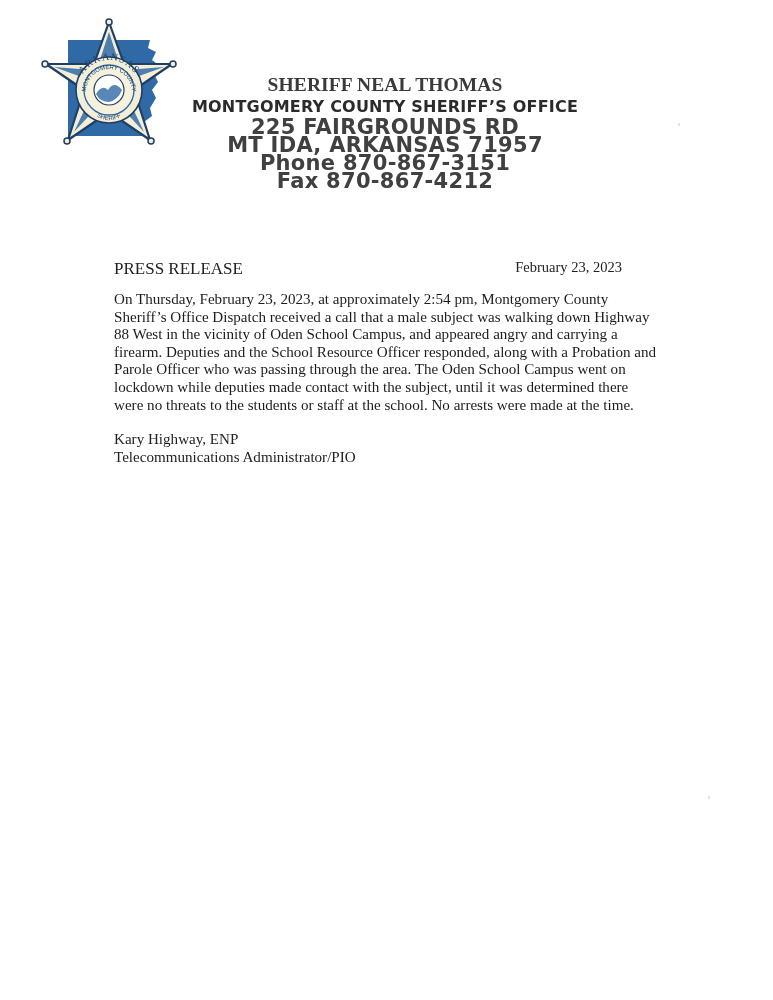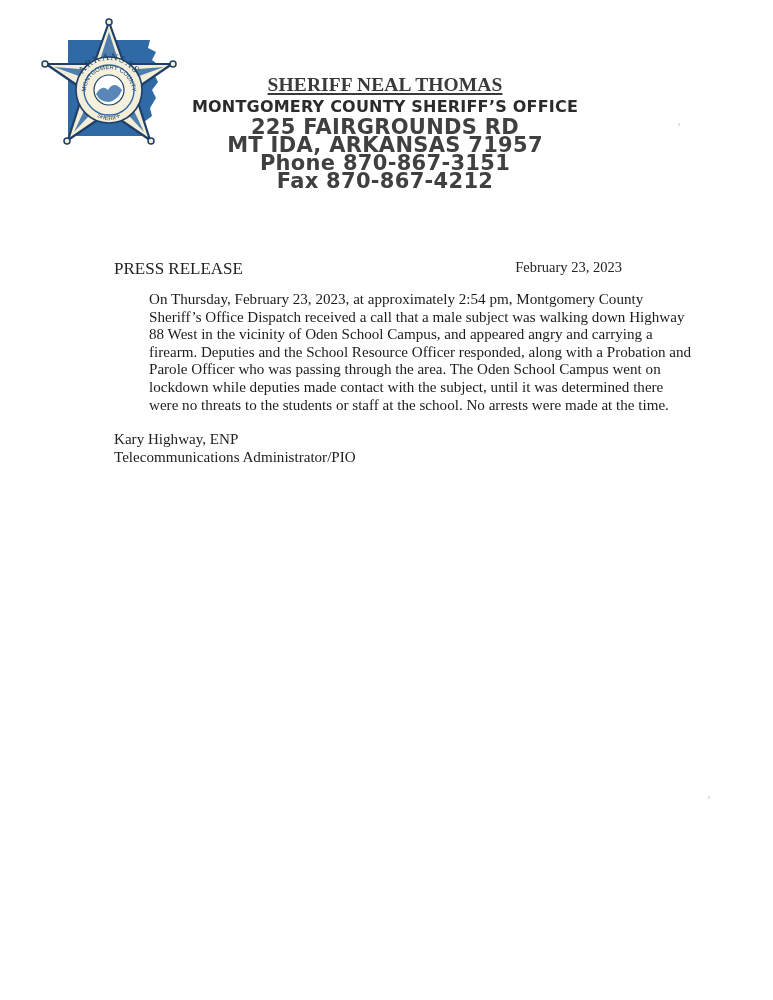--- a/index.html
+++ b/index.html
@@ -8,21 +8,21 @@
     position: relative; overflow: hidden;
     color: #1e1e1e;
   }
   .badge { position: absolute; left: 38px; top: 18px; width: 142px; height: 138px; }
   .letterhead {
     position: absolute; left: 170px; top: 74px; width: 430px;
     text-align: center;
   }
   .sheriff-name {
     font-family: "Liberation Serif", serif; font-weight: bold;
-    font-size: 19.5px; color: #3a3a3a; text-decoration: underline;
+    font-size: 19.5px; color: #3a3a3a; 
     text-decoration-thickness: 1.5px; text-underline-offset: 2px;
     line-height: 22px; letter-spacing: 0.1px;
   }
   .office-name {
     font-family: "DejaVu Sans", sans-serif; font-weight: bold;
     font-size: 16px; color: #2b2b2b; line-height: 22px;
     letter-spacing: 0.2px; white-space: nowrap;
   }
   .addr {
     font-family: "DejaVu Sans", sans-serif; font-weight: bold;
@@ -34,21 +34,21 @@
   }
   .doc-date {
     position: absolute; right: 151px; top: 259px;
     font-family: "Liberation Serif", serif; font-size: 14.5px; color: #222;
   }
   .body-text {
     position: absolute; left: 114px; top: 291px; width: 560px;
     font-family: "Liberation Serif", serif; font-size: 15.1px;
     line-height: 17.6px; color: #1c1c1c;
   }
-  .body-text .ln { display: block; white-space: nowrap; margin-left: 35px; }
+  .body-text .ln { display: block; white-space: nowrap; }
   .signature {
     position: absolute; left: 114px; top: 430px;
     font-family: "Liberation Serif", serif; font-size: 15.1px;
     line-height: 18px; color: #222;
   }
   .speck { position: absolute; width: 2px; height: 3px; background: #e4e4e4; }
 </style>
 </head>
 <body>
 

